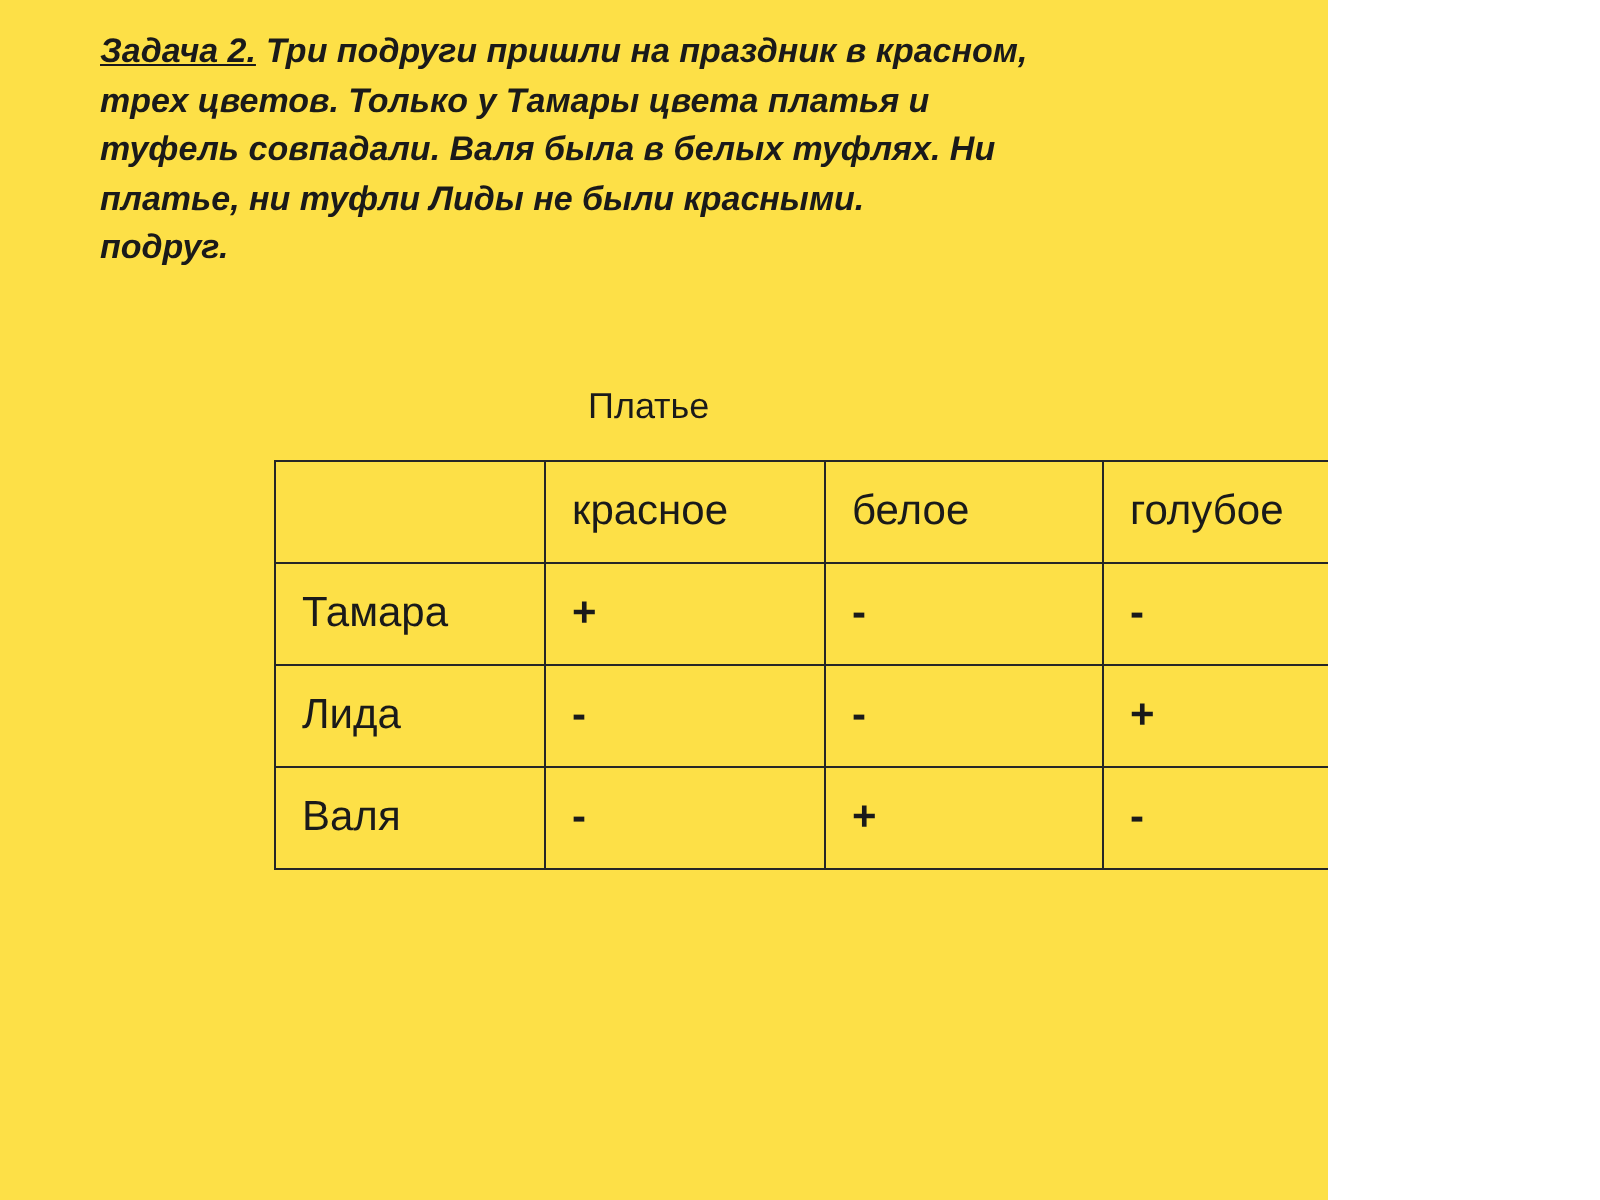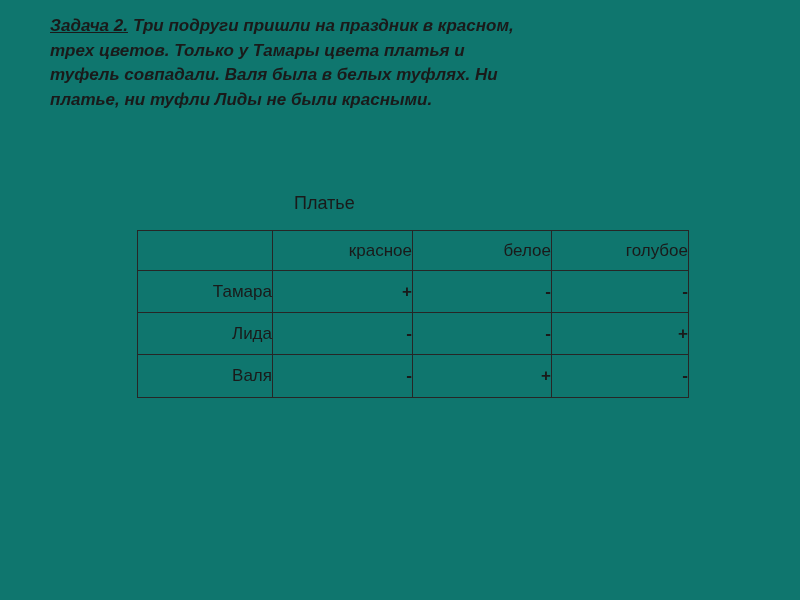--- a/index.html
+++ b/index.html
@@ -2,23 +2,23 @@
 <html><head>
 <meta charset="utf-8">
 <style>
   html, body {
     margin: 0;
     padding: 0;
     background: #ffffff;
   }
   .page {
     position: relative;
-    width: 800px;
+    width: 664px;
     height: 600px;
-    background: #0f766e;
+    background: #fde047;
     overflow: hidden;
     font-family: "Liberation Sans", sans-serif;
   }
   .problem {
     position: absolute;
     left: 50px;
     top: 14px;
     font-family: "Liberation Sans", sans-serif;
     font-size: 17px;
     line-height: 24.5px;
@@ -45,44 +45,45 @@
   table.dress-table {
     position: absolute;
     left: 137px;
     top: 230px;
     border-collapse: collapse;
     table-layout: fixed;
     width: 551px;
   }
   table.dress-table td {
     border: 1.5px solid #262626;
-    text-align: right;
+    text-align: left;
     vertical-align: middle;
-    font-size: 17px;
+    font-size: 21px;
     color: #1a1a1a;
-    padding: 0;
+    padding: 13px;
   }
   tr.header-row { height: 40px; }
   tr.data-row   { height: 42px; }
   tr.data-row-last { height: 43px; }
   td.mark {
     font-weight: bold;
     font-size: 17px;
   }
 </style>
 </head>
 <body>
 
 <div class="page">
 
   <div class="problem">
     <div class="line"><span class="label">Задача 2.</span><span>Три подруги пришли на праздник в красном,</span></div>
     <div class="line">трех цветов. Только у Тамары цвета платья и</div>
     <div class="line">туфель совпадали. Валя была в белых туфлях. Ни</div>
     <div class="line">платье, ни туфли Лиды не были красными.</div>
+    <div class="line">подруг.</div>
   </div>
 
   <div class="table-title">Платье</div>
 
   <table class="dress-table">
     <colgroup>
       <col style="width:135px">
       <col style="width:140px">
       <col style="width:139px">
       <col style="width:137px">

